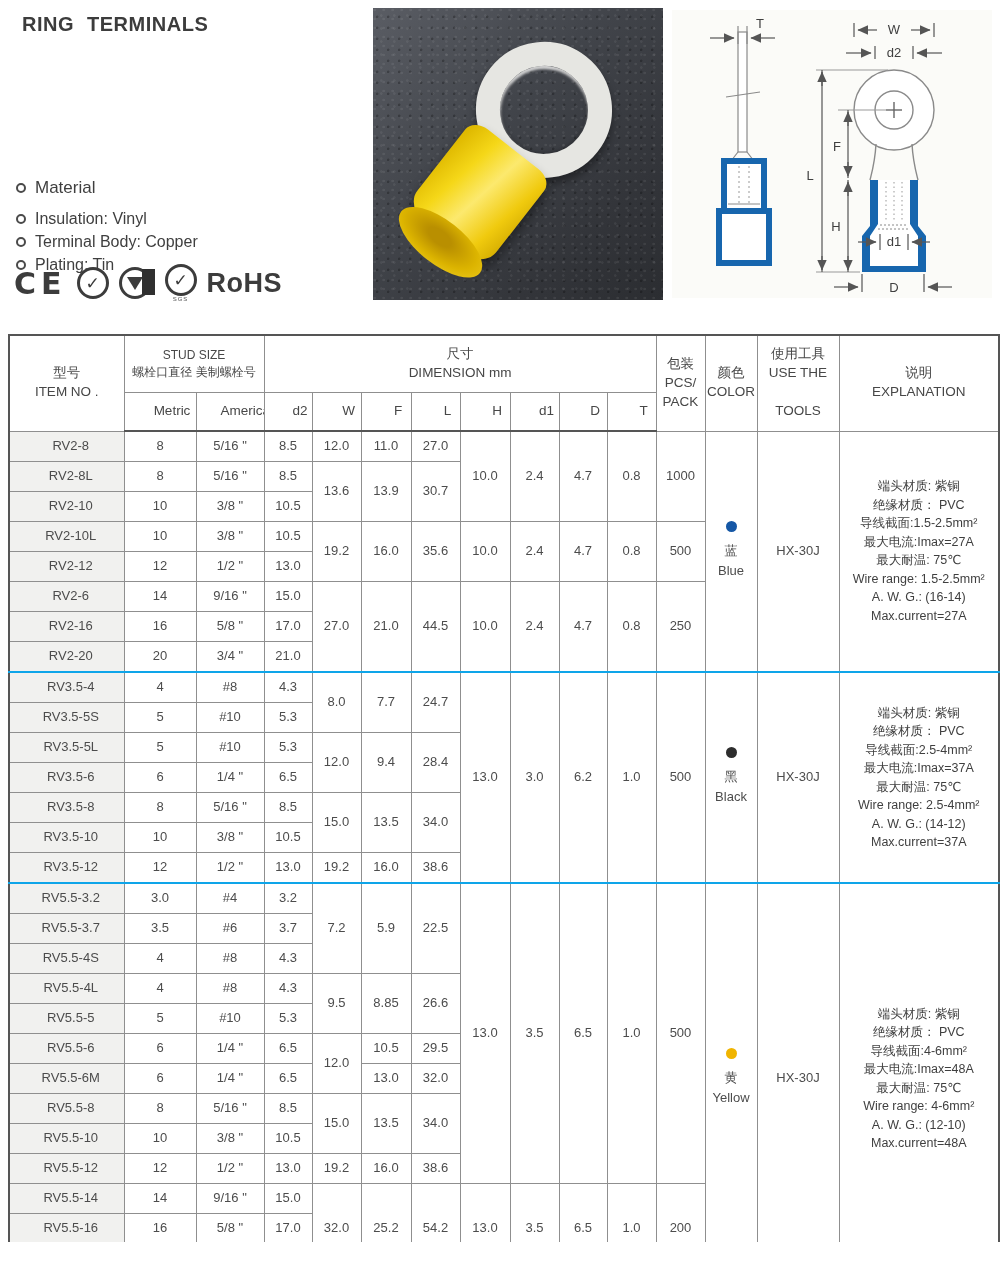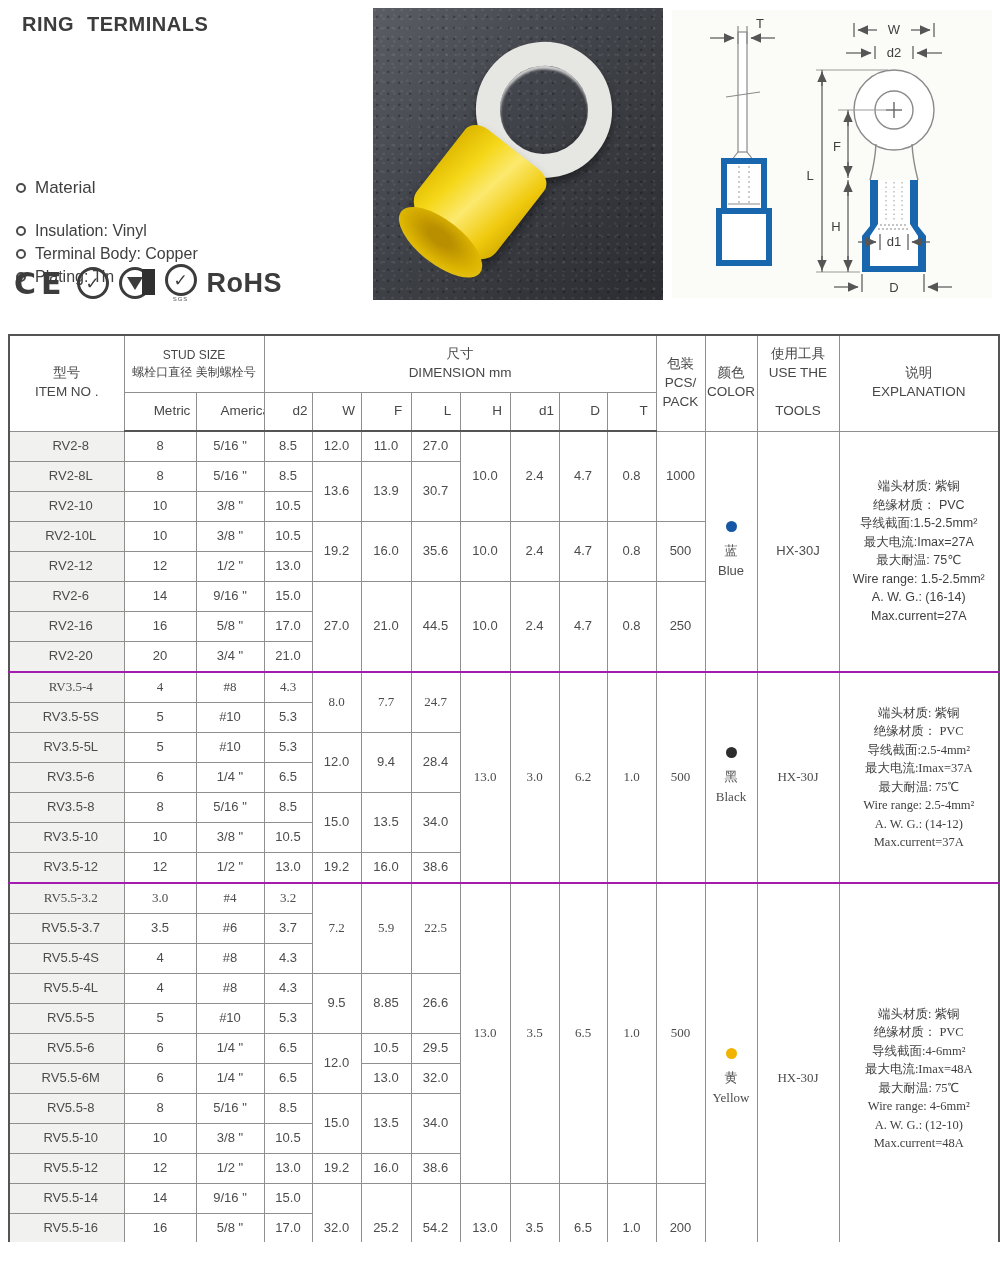--- a/index.html
+++ b/index.html
@@ -4,21 +4,21 @@
 <style>
   html,body{margin:0;padding:0;background:#fff;}
   .page{position:relative;width:1000px;height:1242px;background:#fff;
         font-family:"Liberation Sans","DejaVu Sans",sans-serif;color:#454545;overflow:hidden;}
 
   
   .title{position:absolute;left:22px;top:10px;font-size:20px;font-weight:bold;color:#3c3c3c;
          line-height:1.45;letter-spacing:.5px;word-spacing:7px;}
   .materials{position:absolute;left:16px;top:178px;}
   .mat-row{display:flex;align-items:center;gap:9px;margin-bottom:5px;color:#3f3f3f;font-size:16px;}
-  .mat-row.first{font-size:17px;margin-bottom:24px;}
+  .mat-row.first{font-size:17px;margin-bottom:12px;}
   .bullet{width:6px;height:6px;border:2px solid #4a4a4a;border-radius:50%;flex:0 0 auto;background:#fff;}
   .certs{position:absolute;left:14px;top:264px;display:flex;align-items:center;gap:10px;height:38px;}
   .ce{font-size:30px;font-weight:bold;color:#3c3c3c;letter-spacing:5px;font-family:"DejaVu Sans",sans-serif;}
   .badge{width:32px;height:32px;border-radius:50%;border:3px solid #3c3c3c;display:flex;
          align-items:center;justify-content:center;font-weight:bold;color:#3c3c3c;font-size:17px;box-sizing:border-box;}
   .badge .tri{width:0;height:0;border-left:8px solid transparent;border-right:8px solid transparent;border-top:13px solid #3c3c3c;}
   .ukas{width:13px;height:26px;background:#2f2f2f;margin-left:-9px;align-self:flex-start;margin-top:2px;}
   .sgs-wrap{display:flex;flex-direction:column;align-items:center;gap:0;}
   .sgs{font-size:6px;color:#555;letter-spacing:1px;}
   .rohs{font-size:27px;font-weight:bold;color:#3c3c3c;letter-spacing:.5px;}
@@ -54,21 +54,21 @@
   table.spec{position:absolute;left:8px;top:334px;width:990px;border-collapse:collapse;table-layout:fixed;
              font-size:13px;color:#4c4c4c;}
   table.spec th,table.spec td{border:1px solid #8f8f8f;text-align:center;vertical-align:middle;
              padding:0;overflow:hidden;}
   table.spec{border:2px solid #555;}
   thead th{font-weight:normal;white-space:pre-line;font-size:13.5px;line-height:1.4;background:#fff;color:#474747;}
   tr.h1 th{height:56px;}
   tr.h2 th{height:37px;border-bottom:2px solid #555;padding-left:24px;}
   tbody td{height:29px;background:#fff;line-height:1.3;}
   tbody td.item{background:#f1f1ef;padding-left:8px;}
-  tbody tr.g td{border-top:2px solid #a21caf;font-family:Liberation Serif, serif;}
+  tbody tr.g td{border-top:2px solid #0ea5e9;}
   tbody tr.sg td{border-top:1.5px solid #6e6e6e;}
   td.expl{text-align:left;white-space:pre-line;font-size:12.5px;line-height:1.48;padding:0 6px 0 12px;color:#3f3f3f;}
   td.colorcell div{line-height:1.55;}
   .dot{display:inline-block;width:11px;height:11px;border-radius:50%;margin-bottom:4px;}
 </style>
 </head>
 <body>
 
 <div class="page">
 

